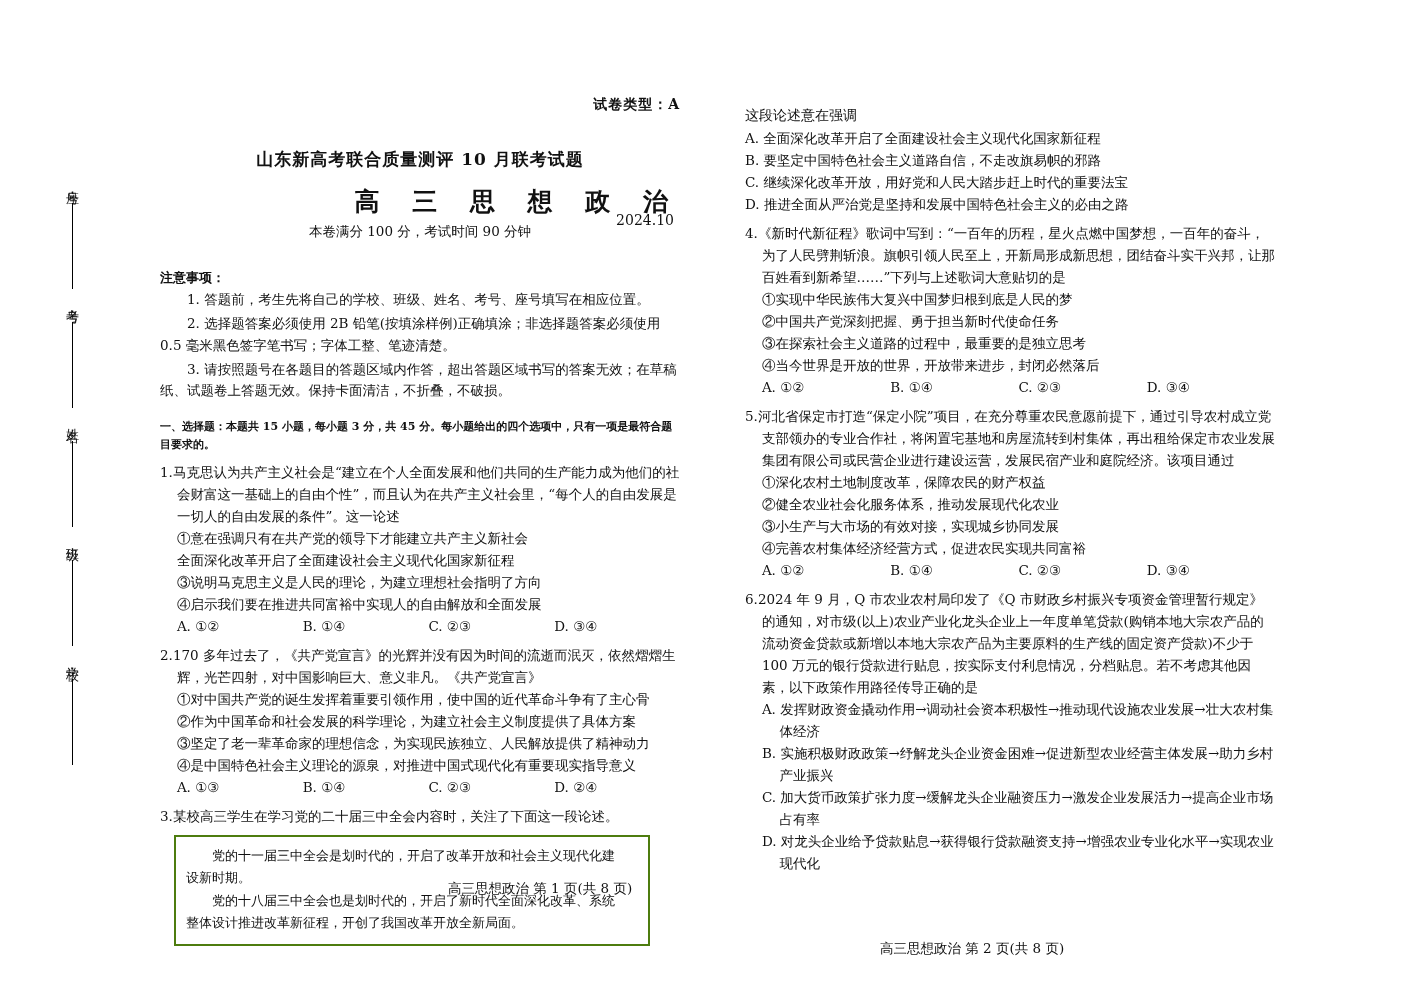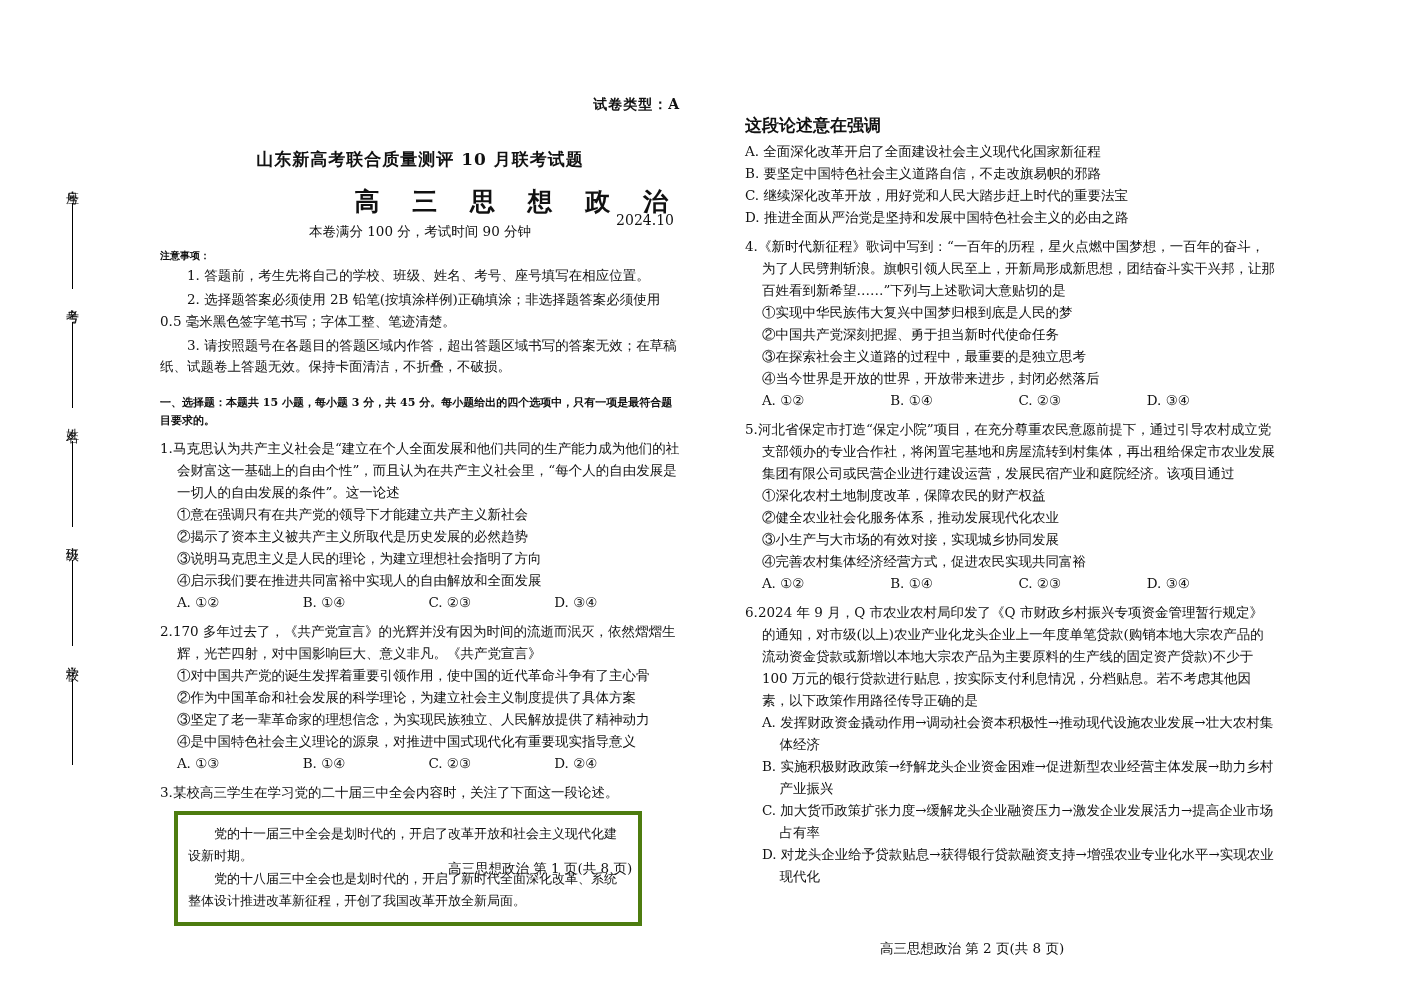--- a/index.html
+++ b/index.html
@@ -17,44 +17,44 @@
   
   .col{position:absolute;top:96px;width:520px;}
   .colL{left:160px;}
   .colR{left:745px;width:530px;}
 
   .type-line{position:absolute;right:0;top:0;font-size:14px;font-weight:bold;letter-spacing:1px;}
   .title1{text-align:center;font-size:17px;font-weight:bold;margin-top:52px;letter-spacing:1px;}
   .title2{text-align:right;font-size:25px;font-weight:bold;letter-spacing:12px;margin-top:14px;}
   .date{position:absolute;right:6px;top:116px;font-size:14px;}
   .subtitle{text-align:center;font-size:13.5px;margin-top:5px;}
-  .notice-h{font-size:10px;font-weight:bold;margin-top:8px;font-family:Liberation Mono, monospace;}
+  .notice-h{font-size:13px;font-weight:bold;margin-top:28px;font-family:Liberation Mono, monospace;}
   p.n{font-size:13.5px;line-height:1.62;margin:2px 0 0 0;text-indent:0;}
   p.ind{text-indent:2em;}
   .sec-h{font-size:11px;line-height:1.62;margin-top:16px;font-weight:bold;}
 
   .q{font-size:13.5px;line-height:1.63;margin-top:7px;
      padding-left:1.25em;text-indent:-1.25em;}
   .q .body{display:inline;}
   .sub{font-size:13.5px;line-height:1.63;margin-left:1.25em;}
   .opts{font-size:13.5px;line-height:1.63;margin-left:1.25em;
         display:flex;}
   .opts span{width:25%;}
   .optline{font-size:13.5px;line-height:1.63;margin-left:1.25em;
            padding-left:1.3em;text-indent:-1.3em;}
 
-  .boxquote{border:4px solid #4d7c0f;margin:8px 0 0 14px;padding:8px 10px 10px 10px;
+  .boxquote{border:2px solid #4d7c0f;margin:8px 0 0 14px;padding:8px 22px 10px 10px;
             font-size:13px;line-height:1.72;width:440px;}
   .boxquote p{margin:0;text-indent:2em;}
 
   .footer{position:absolute;bottom:48px;font-size:13.5px;}
   .footerL{left:288px;}
   .footerR{left:880px;}
 
-  .r-first{font-size:17px;line-height:1.63;margin-top:16px;font-weight:bold;}
+  .r-first{font-size:14px;line-height:1.63;margin-top:8px;}
 </style>
 </head>
 <body>
 
 <div class="page">
 
   <div class="seal">
     <div class="seal-item">座号：</div>
     <div class="seal-line"></div>
     <div class="seal-item">考号：</div>
@@ -78,21 +78,21 @@
     <p class="n ind">1. 答题前，考生先将自己的学校、班级、姓名、考号、座号填写在相应位置。</p>
     <p class="n ind">2. 选择题答案必须使用 2B 铅笔(按填涂样例)正确填涂；非选择题答案必须使用 0.5 毫米黑色签字笔书写；字体工整、笔迹清楚。</p>
     <p class="n ind">3. 请按照题号在各题目的答题区域内作答，超出答题区域书写的答案无效；在草稿纸、试题卷上答题无效。保持卡面清洁，不折叠，不破损。</p>
 
     <div class="sec-h">一、选择题：本题共 15 小题，每小题 3 分，共 45 分。每小题给出的四个选项中，只有一项是最符合题目要求的。</div>
 
     <div class="q">
       <span>1.</span><span class="body">马克思认为共产主义社会是“建立在个人全面发展和他们共同的生产能力成为他们的社会财富这一基础上的自由个性”，而且认为在共产主义社会里，“每个人的自由发展是一切人的自由发展的条件”。这一论述</span>
     </div>
     <div class="sub">①意在强调只有在共产党的领导下才能建立共产主义新社会</div>
-    <div class="sub">②揭示了资本主义被共产主义所取代是历史发展的必然趋势</div>
+    <div class="sub">全面深化改革开启了全面建设社会主义现代化国家新征程</div>
     <div class="sub">③说明马克思主义是人民的理论，为建立理想社会指明了方向</div>
     <div class="sub">④启示我们要在推进共同富裕中实现人的自由解放和全面发展</div>
     <div class="opts">
       <span>A. ①②</span>
       <span>B. ①④</span>
       <span>C. ②③</span>
       <span>D. ③④</span>
     </div>
 
     <div class="q">

